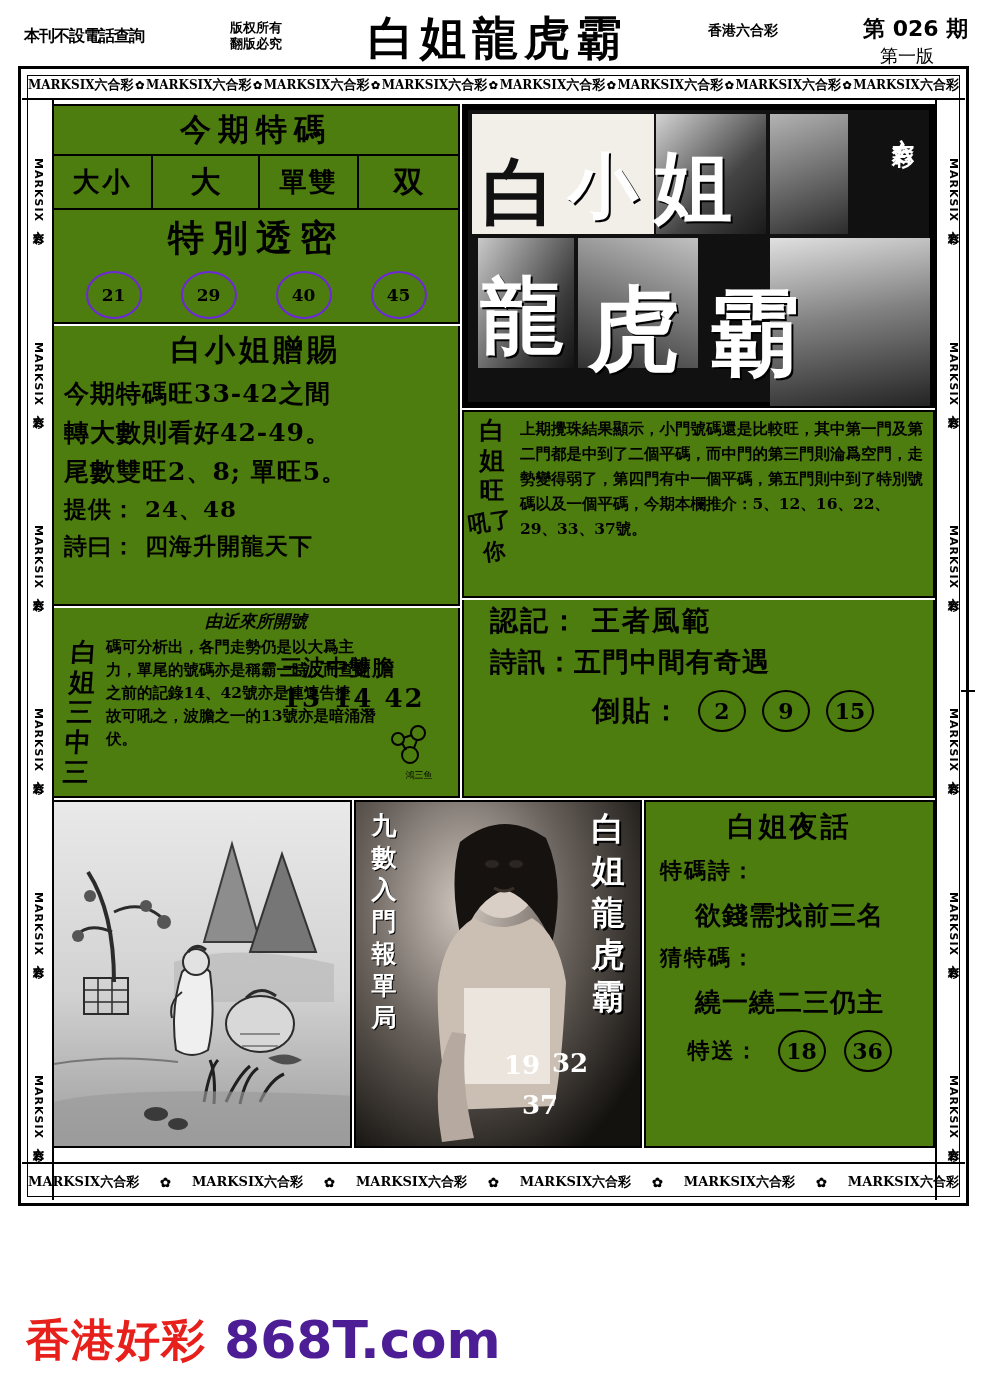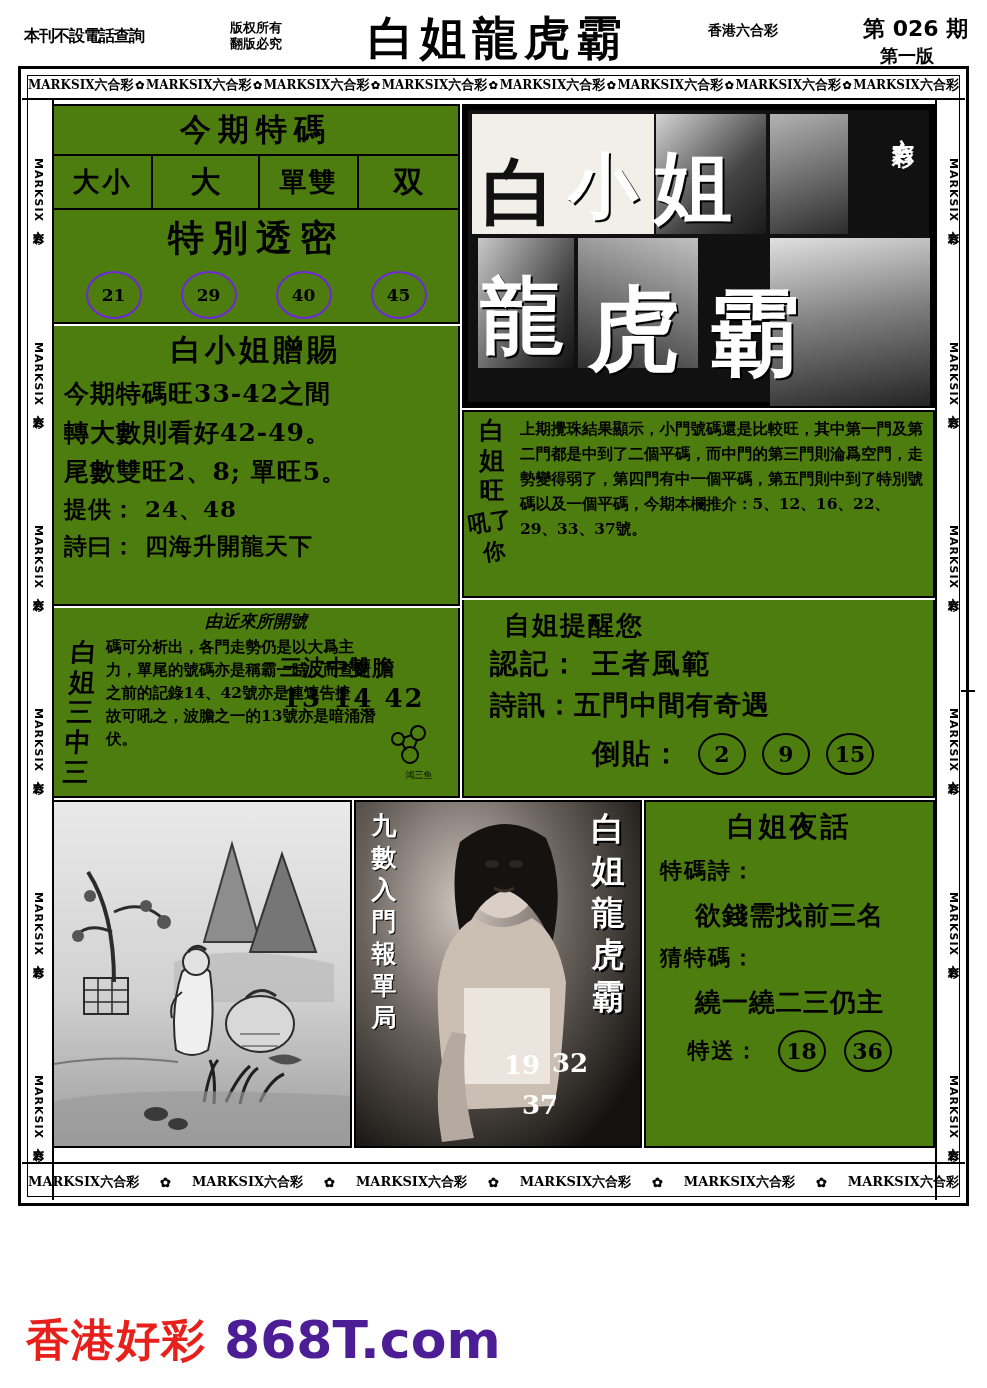--- a/index.html
+++ b/index.html
@@ -7,21 +7,21 @@
 
   .page{position:relative;width:987px;height:1388px;background:#fff;}
 
   
   .masthead{position:absolute;left:18px;top:8px;width:951px;height:58px;}
   .mh-left{position:absolute;left:6px;top:18px;font-size:16px;font-weight:bold;font-family:"DejaVu Sans",sans-serif;letter-spacing:-1px;}
   .mh-copy{position:absolute;left:192px;top:12px;width:92px;text-align:center;font-size:13px;font-weight:bold;line-height:16px;}
   .mh-title{position:absolute;left:300px;top:0px;width:360px;text-align:center;font-size:46px;font-weight:bold;letter-spacing:6px;font-family:"DejaVu Serif","Liberation Serif",serif;}
   .mh-hk{position:absolute;left:690px;top:14px;font-size:14px;font-weight:bold;}
   .mh-issue{position:absolute;left:845px;top:6px;font-size:22px;font-weight:bold;}
-  .mh-ver{position:absolute;left:862px;top:36px;font-size:18px;font-weight:bold;}
+  .mh-ver{position:absolute;left:862px;top:36px;font-size:18px;font-weight:normal;}
 
   
   .frame{position:absolute;left:18px;top:66px;width:951px;height:1140px;border:3px solid #000;box-sizing:border-box;background:#fff;}
   .frame-inner{position:absolute;left:6px;top:6px;right:6px;bottom:6px;border:1px solid #000;}
 
   
   .ribbon-top{position:absolute;left:22px;top:72px;width:943px;height:28px;display:flex;align-items:center;justify-content:space-between;padding:0 6px;box-sizing:border-box;font-size:13px;font-weight:bold;font-family:"DejaVu Serif",serif;border-bottom:2px solid #000;}
   .ribbon-top .tok{white-space:nowrap;}
   .ribbon-top .tok .en{font-size:12px;}
   .ribbon-top .sep{font-size:11px;}
@@ -272,21 +272,20 @@
     <div class="burst">
       <svg width="130" height="60" viewBox="0 0 130 60">
         <g stroke="#000" stroke-width="3" fill="none">
           <path d="M8 52 L22 12 L36 52 L50 10 L64 52 L78 14 L92 52 L106 16 L118 52"></path>
           <path d="M6 54 L120 54"></path>
         </g>
       </svg>
     </div>
 
     <div class="box b-remind">
-      <div class="rm-title">自姐提醒您</div>
       <div class="rm-line1">認記： 王者風範</div>
       <div class="rm-line2">詩訊：五門中間有奇遇</div>
       <div class="rm-bottom">
         <span class="rm-bl">倒貼：</span>
         <span class="rm-ball">2</span>
         <span class="rm-ball">9</span>
         <span class="rm-ball">15</span>
       </div>
     </div>
 

